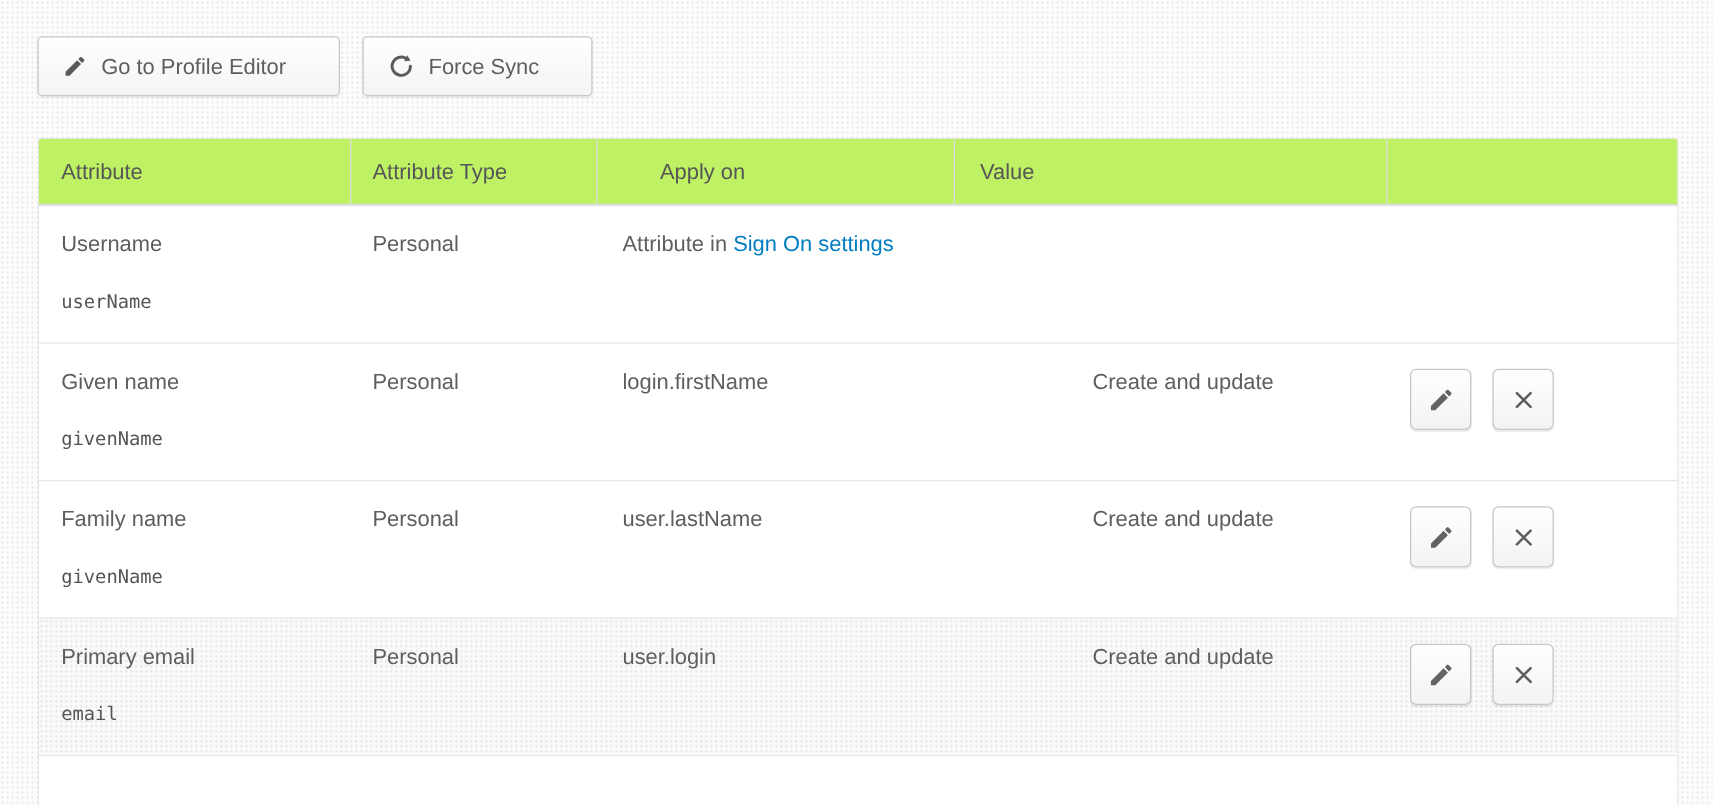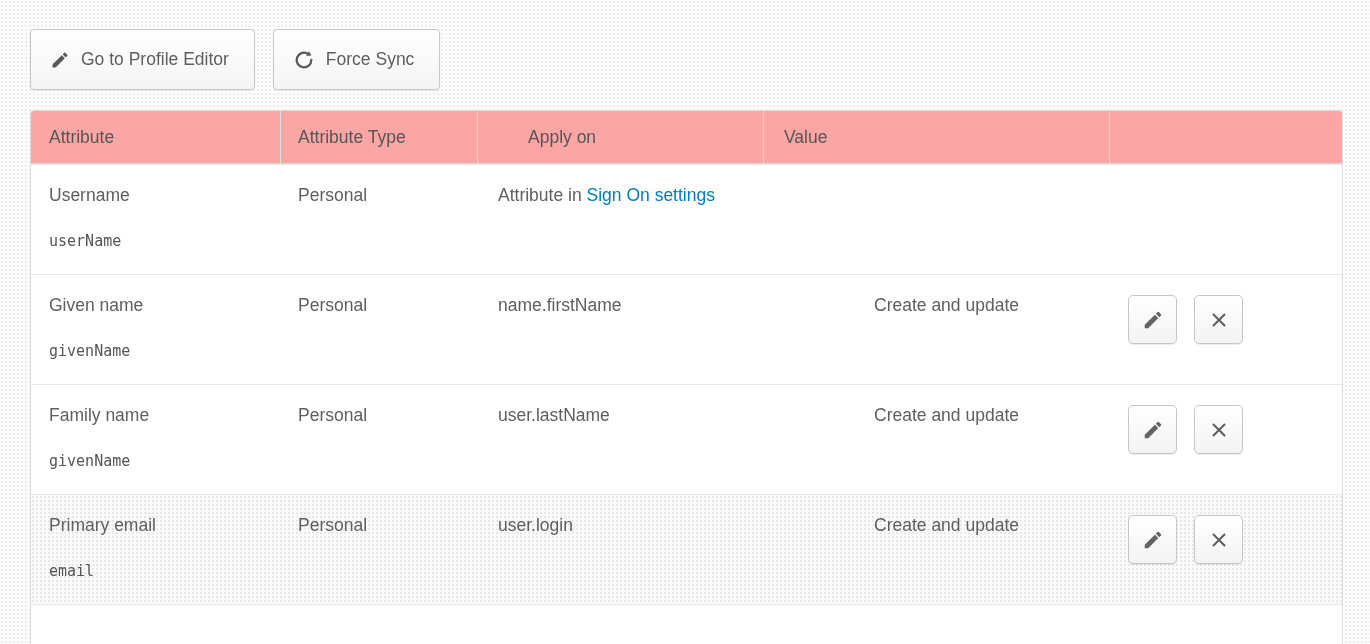--- a/index.html
+++ b/index.html
@@ -11,42 +11,42 @@
     background-image:radial-gradient(circle, #ededed 0.8px, transparent 1px);
     background-size:4px 4px;
     overflow:hidden;
   }
   .screen { position:relative; width:1370px; height:644px; }
 
   
   .toolbar { position:absolute; left:30px; top:29px; display:flex; gap:18px; }
   .btn {
     display:inline-flex; align-items:center; gap:11px;
-    height:61px; padding:0 25px 0 19px;
+    height:48px; padding:0 42px 0 19px;
     font-family:"Liberation Sans", sans-serif;
     font-size:17.5px; color:#5e5e5e;
     background:linear-gradient(#ffffff, #f4f4f4);
     border:1px solid #c8c8c8; border-radius:4px;
     box-shadow:0 1px 2px rgba(0,0,0,0.07);
     cursor:pointer; white-space:nowrap;
   }
   .btn svg { display:block; }
 
   
   .table {
     position:absolute; left:30px; top:110px;
     width:1313px; height:534px;
     background:#ffffff;
     border:1px solid #dcdcdc; border-bottom:none;
     border-radius:4px 4px 0 0;
     overflow:hidden;
   }
   .thead {
     display:flex; height:53px; align-items:center;
-    background:#fca5a5; border-bottom:1px solid #d8d8d8;
+    background:#bef264; border-bottom:1px solid #d8d8d8;
     font-size:17.5px; color:#565656;
   }
   .thead .cell { height:100%; display:flex; align-items:center; }
   .thead .cell:not(:last-child) { border-right:1px solid #dedede; }
 
   .trow { display:flex; height:110px; border-top:1px solid #e7e7e7; font-size:17.5px; }
   .trow:first-of-type { border-top:none; }
   .trow-highlight {
     background-color:#fafafa;
     background-image:radial-gradient(circle, #e7e7e7 0.8px, transparent 1px);
@@ -125,21 +125,21 @@
       <div class="cell c-apply"></div>
       <div class="cell c-actions"></div>
     </div>
 
     <div class="trow">
       <div class="cell c-attr">
         <div class="attr-label">Given name</div>
         <div class="attr-var">givenName</div>
       </div>
       <div class="cell c-type">Personal</div>
-      <div class="cell c-value">name.firstName</div>
+      <div class="cell c-value">login.firstName</div>
       <div class="cell c-apply">Create and update</div>
       <div class="cell c-actions">
         <button class="icon-btn">
           <span>
             <svg width="22" height="22" viewBox="0 0 24 24" fill="#636363">
               <path d="M3 17.25V21h3.75L17.81 9.94l-3.75-3.75L3 17.25zM20.71 7.04c.39-.39.39-1.02 0-1.41l-2.34-2.34a.9959.9959 0 0 0-1.41 0l-1.83 1.83 3.75 3.75 1.83-1.83z"></path>
             </svg>
           </span>
         </button>
         <button class="icon-btn">

